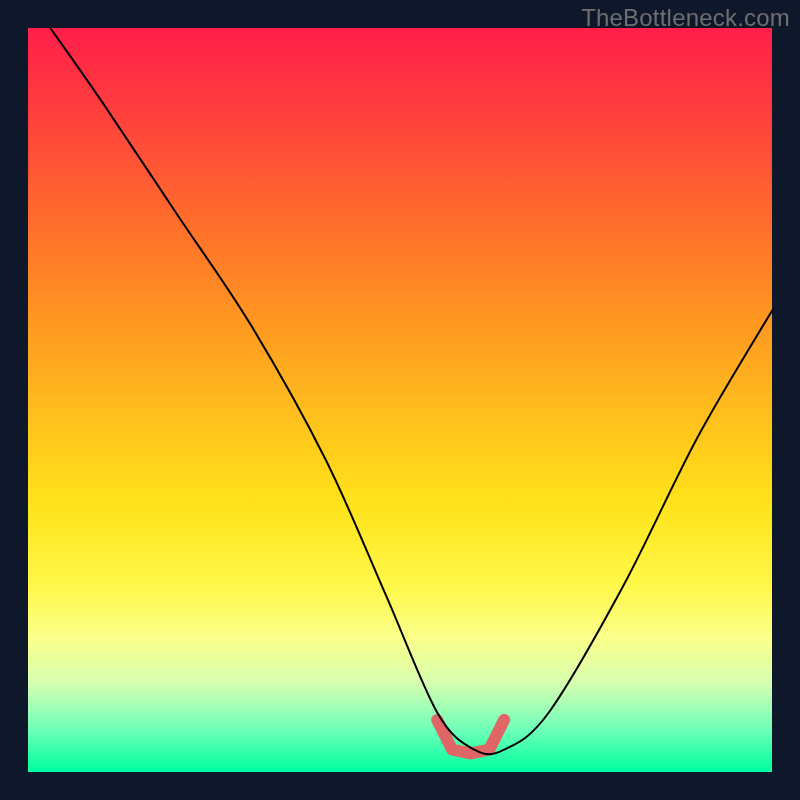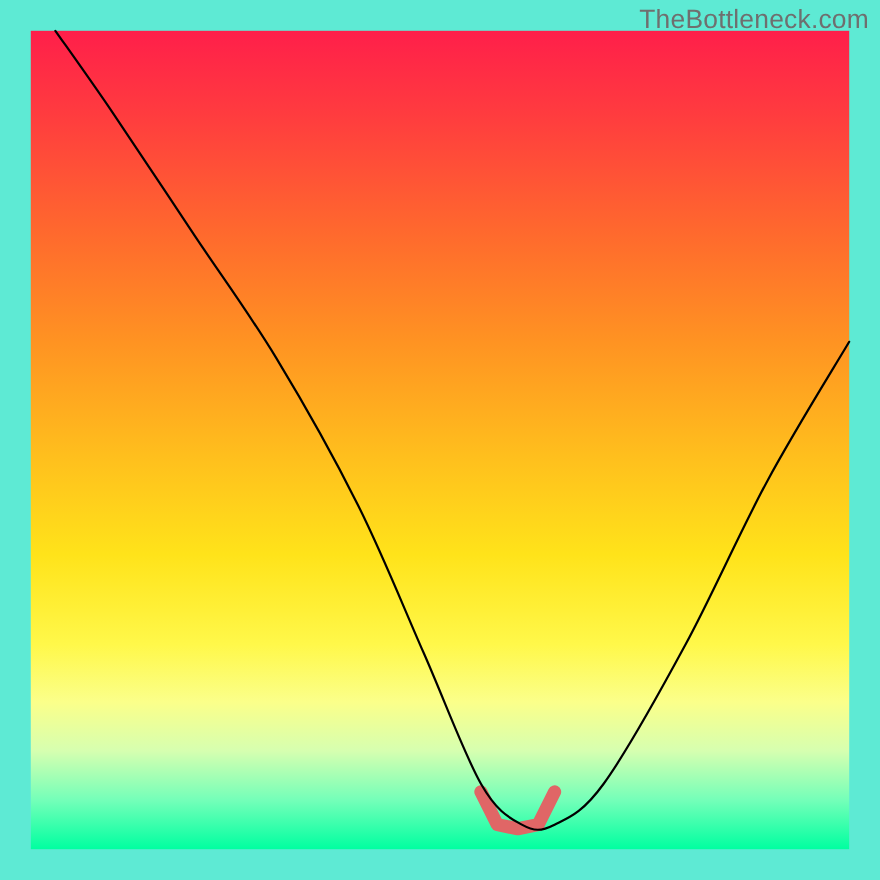--- a/index.html
+++ b/index.html
@@ -10,21 +10,21 @@
     background: #000;
     overflow: hidden;
     font-family: Arial, Helvetica, sans-serif;
   }
   .frame {
     position: absolute;
     left: 0;
     top: 0;
     width: 800px;
     height: 800px;
-    background: #5eead4;
+    background: #0f172a;
   }
   .plot {
     position: absolute;
     left: 28px;
     top: 28px;
     width: 744px;
     height: 744px;
     background: linear-gradient(to bottom,
       #ff1f4a 0%,
       #ff3b3f 10%,

